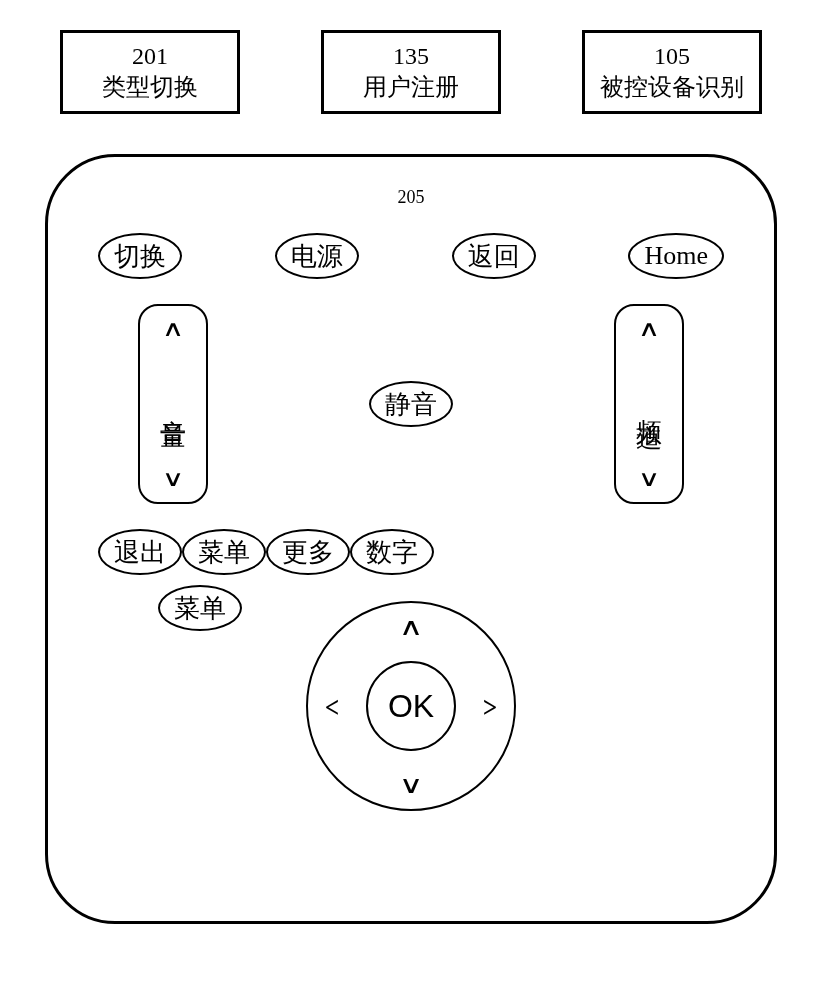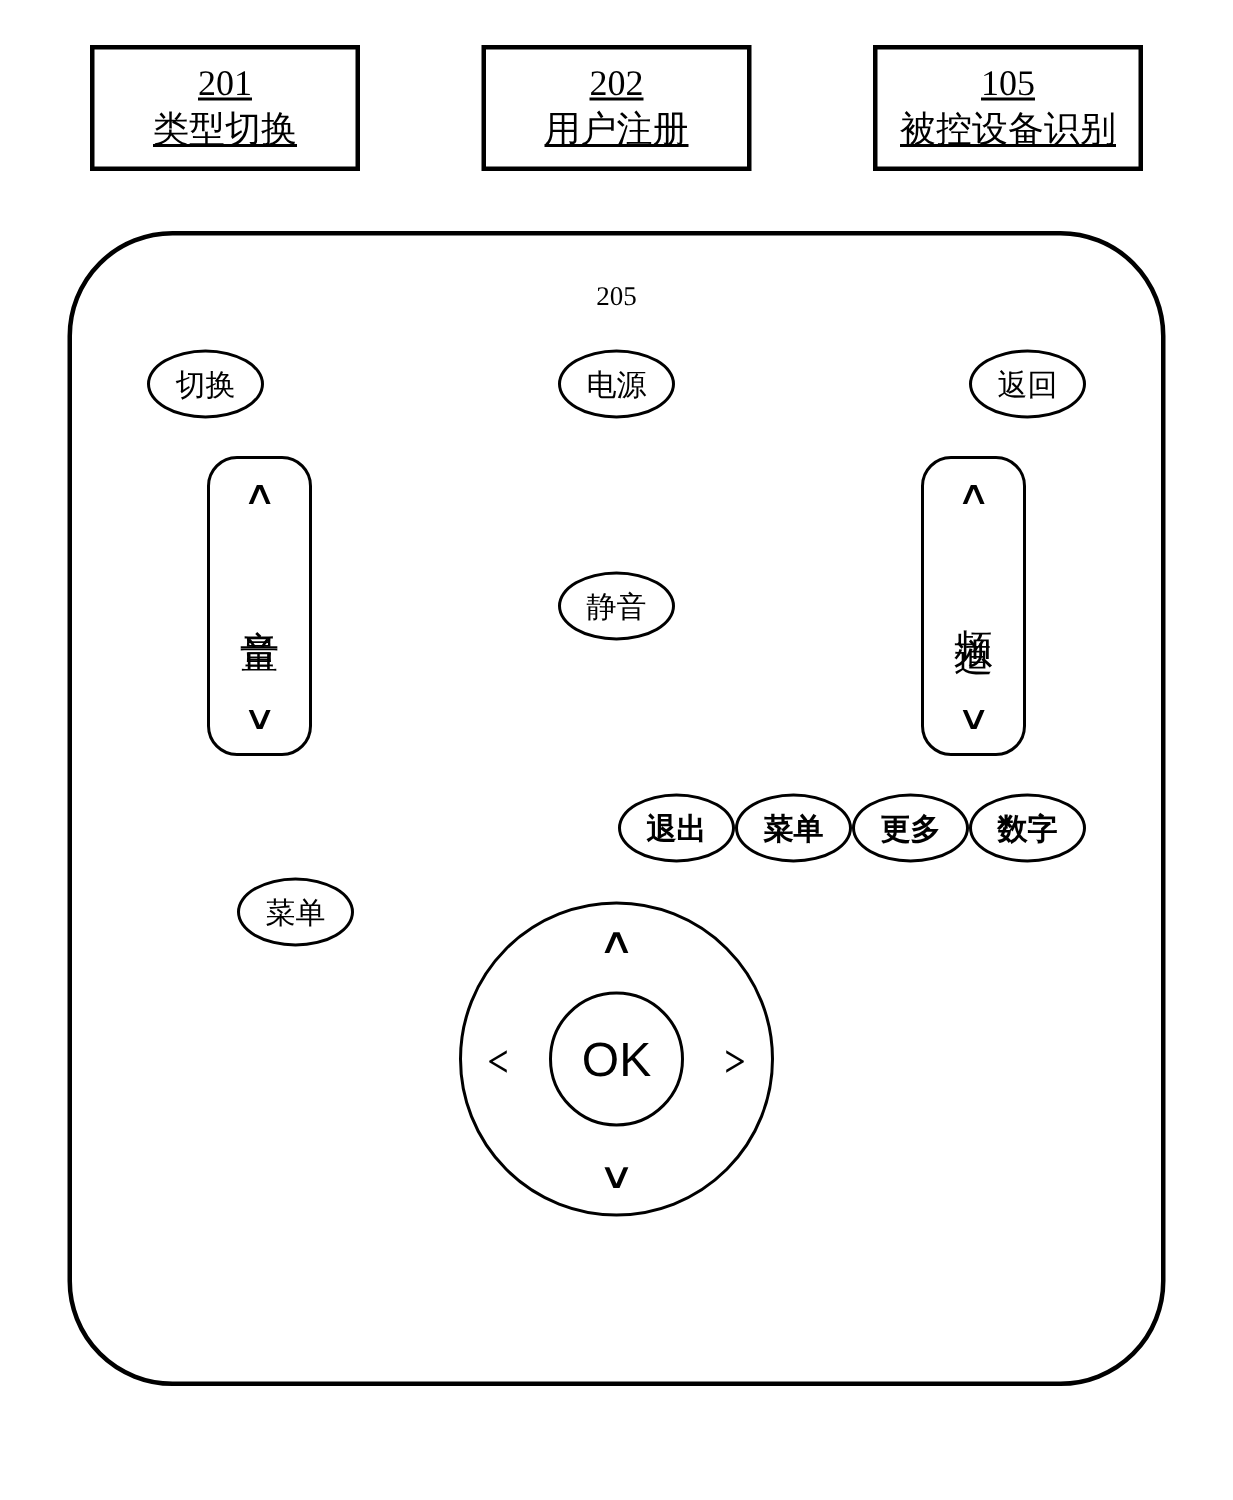--- a/index.html
+++ b/index.html
@@ -9,21 +9,20 @@
     font-family: "SimSun", "宋体", serif;
     background: #fff;
     width: 822px;
   }
   .top-row {
     display: flex;
     justify-content: space-between;
     gap: 20px;
     margin-bottom: 40px;
     padding: 0 20px;
-    text-decoration: underline;
   }
   .top-box {
     border: 3px solid #000;
     padding: 8px 10px;
     text-align: center;
     flex: 1;
     max-width: 180px;
     font-size: 24px;
     line-height: 1.3;
   }
@@ -47,21 +46,21 @@
     display: flex;
     justify-content: space-between;
     align-items: center;
     margin-bottom: 25px;
     padding: 0 10px;
   }
   .oval {
     border: 2.5px solid #000;
     border-radius: 50%;
     padding: 4px 14px;
-    font-size: 20px;
+    font-size: 26px;
     text-align: center;
     display: inline-flex;
     align-items: center;
     justify-content: center;
     min-width: 78px;
     height: 46px;
     white-space: nowrap;
   }
   .mid-section {
     display: flex;
@@ -91,24 +90,23 @@
     writing-mode: vertical-rl;
     letter-spacing: 6px;
   }
   .mid-center {
     display: flex;
     align-items: center;
     justify-content: flex-start;
   }
   .row3 {
     display: flex;
-    justify-content: flex-end;
+    justify-content: flex-start;
     padding: 0 10px;
     margin-bottom: 10px;
-    font-weight: bold;
   }
   .row4 {
     padding-left: 70px;
     margin-bottom: 0;
   }
   .dpad-wrap {
     display: flex;
     justify-content: center;
     margin-top: -30px;
   }
@@ -150,36 +148,37 @@
 </style>
 </head>
 <body>
 
 <div class="top-row">
   <div class="top-box">
     <span class="num">201</span>
     <span>类型切换</span>
   </div>
   <div class="top-box">
-    <span class="num">202</span>
+    <span class="num">135</span>
     <span>用户注册</span>
   </div>
   <div class="top-box">
     <span class="num">105</span>
     <span>被控设备识别</span>
   </div>
 </div>
 
 <div class="panel">
   <div class="panel-num">205</div>
 
   <div class="row">
     <div class="oval">切换</div>
     <div class="oval">电源</div>
     <div class="oval">返回</div>
+    <div class="oval">Home</div>
   </div>
 
   <div class="mid-section">
     <div class="rocker">
       <span class="arrow">∧</span>
       <span class="label">音量</span>
       <span class="arrow">∨</span>
     </div>
     <div class="mid-center">
       <div class="oval">静音</div>

